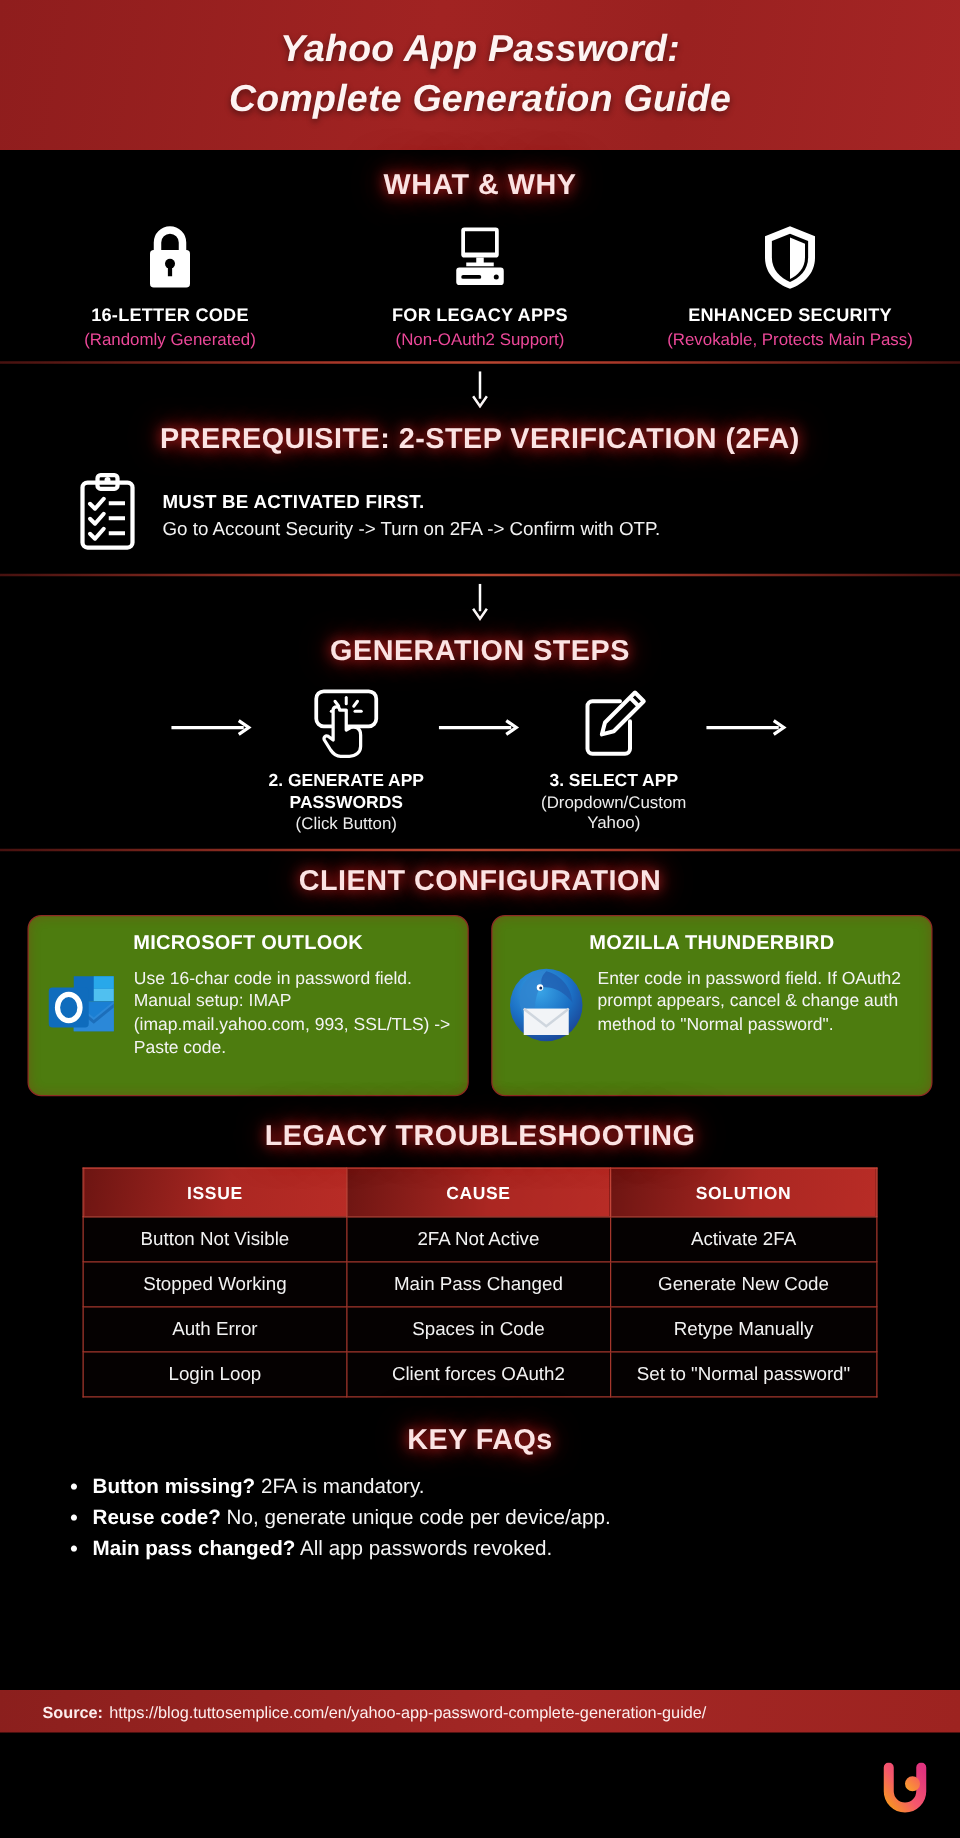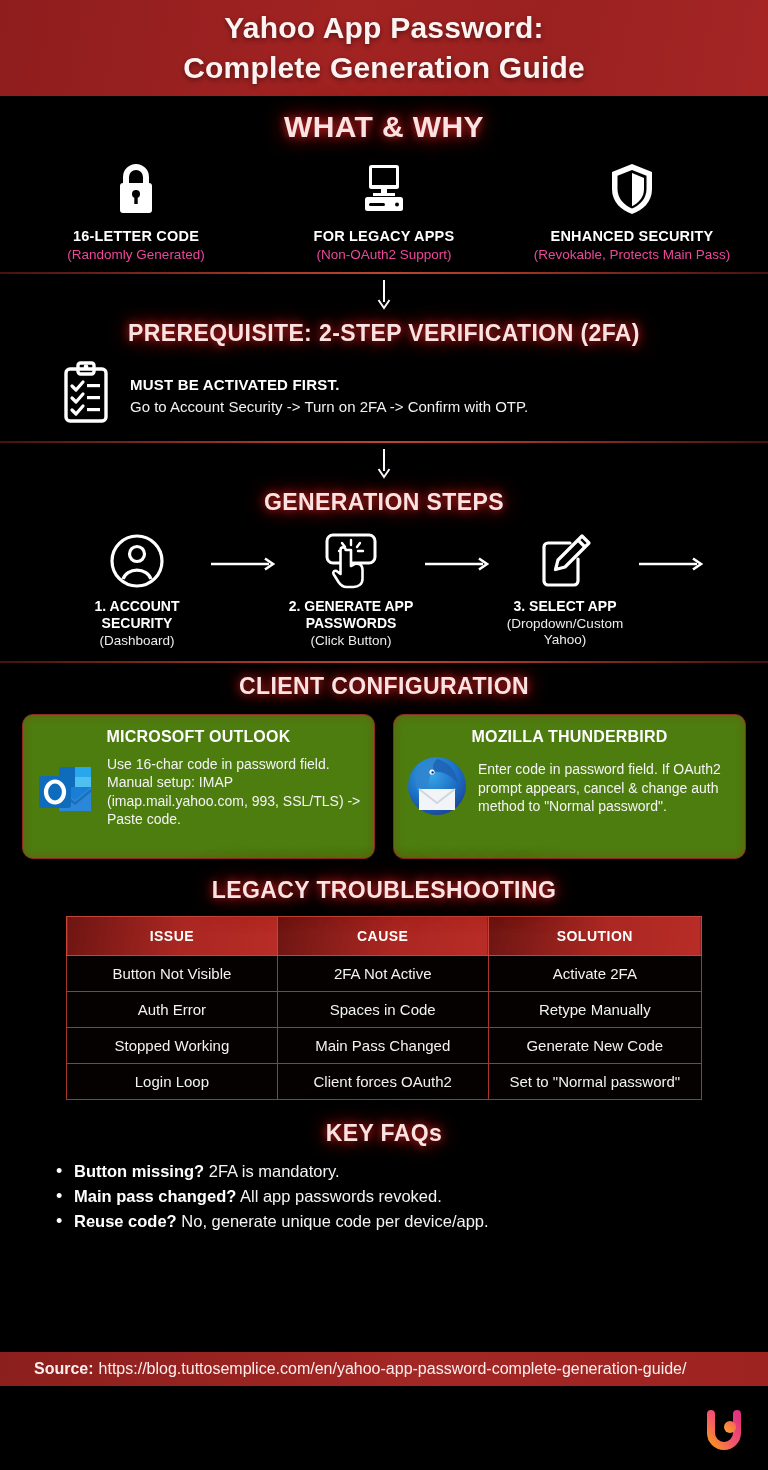--- a/index.html
+++ b/index.html
@@ -11,26 +11,27 @@
     font-family:"Liberation Sans", sans-serif;
     color:#fff;
     width:768px;
     height:1470px;
     overflow:hidden;
     position:relative;
   }
 
   
   .header {
-    height:96px;
+    height:120px;
     background:linear-gradient(100deg,#8f1d1d 0%,#a12322 45%,#9a2120 70%,#a52525 100%);
     display:flex;
     align-items:center;
     justify-content:center;
     text-align:center;
+    font-style:italic;
   }
   .header h1 {
     font-size:30px;
     line-height:1.33;
     font-weight:bold;
     letter-spacing:.2px;
     color:#fdf3f2;
     text-shadow:0 2px 5px rgba(0,0,0,.45);
   }
 
@@ -50,21 +51,21 @@
   }
   .arrow-down {
     display:flex;
     justify-content:center;
     align-items:center;
   }
   .arrow-down svg { display:block; }
 
   
   .what-why { padding:14px 0 10px; }
-  .what-why .sec-title { font-size:30px; margin-bottom:16px; }
+  .what-why .sec-title { font-size:23px; margin-bottom:16px; }
   .ww-grid {
     display:flex;
     justify-content:space-around;
     align-items:flex-start;
     padding:0 12px;
   }
   .ww-col { width:32%; text-align:center; }
   .ww-ico { height:58px; display:flex; align-items:center; justify-content:center; margin-bottom:10px; }
   .ww-t { font-size:14.5px; font-weight:bold; letter-spacing:.2px; }
   .ww-s { font-size:13.5px; color:#ec4899; margin-top:3px; }
@@ -98,21 +99,21 @@
   .cards { display:flex; gap:18px; padding:0 22px; }
   .card {
     flex:1;
     border:1.4px solid #8e2b24;
     border-radius:11px;
     padding:13px 12px 29px;
     background:#4d7c0f;
     box-shadow:0 0 9px rgba(160,30,25,.30) inset;
   }
   .card h3 { text-align:center; font-size:16px; font-weight:bold; letter-spacing:.2px; margin-bottom:9px; }
-  .card-body { display:flex; align-items:center; gap:10px; }
+  .card-body { display:flex; gap:10px; }
   .card-logo { flex:0 0 auto; }
   .card-body p { font-size:14px; line-height:1.32; color:#f4f4f4; }
 
   
   .trouble { padding:12px 0 4px; }
   .trouble .sec-title { font-size:23px; margin-bottom:12px; }
   table {
     width:636px; margin:0 auto;
     border-collapse:collapse;
     table-layout:fixed;
@@ -145,21 +146,21 @@
   }
   .faq b { font-weight:bold; color:#fff; }
 
   
   .source-bar {
     position:absolute; left:0; right:0; bottom:84px;
     height:34px;
     background:linear-gradient(100deg,#8b1f1d 0%,#a32725 55%,#9d2320 100%);
     display:flex; align-items:center;
     padding-left:34px;
-    font-size:16px; color:#fdeeee;
+    font-size:13px; color:#fdeeee;
   }
   .source-bar b { font-weight:bold; margin-right:5px; }
   .brand {
     position:absolute; right:22px; bottom:14px;
     width:44px; height:46px;
   }
 </style>
 </head>
 <body>
 
@@ -255,31 +256,20 @@
   <div class="arrow-down">
     <svg width="20" height="30" viewBox="0 0 20 30">
       <line x1="10" y1="0" x2="10" y2="22" stroke="#fff" stroke-width="2"></line>
       <path d="M4.5 20 L10 28 L15.5 20" fill="none" stroke="#fff" stroke-width="2"></path>
     </svg>
   </div>
   <div class="sec-title">GENERATION STEPS</div>
 
   <div class="steps-row">
 
-    <div class="step">
-      <div class="step-ico">
-        <svg width="58" height="58" viewBox="0 0 58 58">
-          <circle cx="29" cy="29" r="25" fill="none" stroke="#fff" stroke-width="3.2"></circle>
-          <circle cx="29" cy="22" r="7.5" fill="none" stroke="#fff" stroke-width="3.2"></circle>
-          <path d="M15 47 a14.5 12 0 0 1 28 0" fill="none" stroke="#fff" stroke-width="3.2"></path>
-        </svg>
-      </div>
-      <div class="step-t">1. ACCOUNT SECURITY</div>
-      <div class="step-s">(Dashboard)</div>
-    </div>
 
     <div class="step-arrow">
       <svg width="66" height="16" viewBox="0 0 66 16">
         <line x1="0" y1="8" x2="58" y2="8" stroke="#fff" stroke-width="2.6"></line>
         <path d="M54 2.5 L62 8 L54 13.5" fill="none" stroke="#fff" stroke-width="2.6"></path>
       </svg>
     </div>
 
     <div class="step">
       <div class="step-ico">
@@ -398,44 +388,44 @@
         <th>SOLUTION</th>
       </tr>
     </thead>
     <tbody>
       <tr>
         <td>Button Not Visible</td>
         <td>2FA Not Active</td>
         <td>Activate 2FA</td>
       </tr>
       <tr>
+        <td>Stopped Working</td>
+        <td>Main Pass Changed</td>
+        <td>Generate New Code</td>
+      </tr>
+      <tr>
         <td>Auth Error</td>
         <td>Spaces in Code</td>
         <td>Retype Manually</td>
-      </tr>
-      <tr>
-        <td>Stopped Working</td>
-        <td>Main Pass Changed</td>
-        <td>Generate New Code</td>
       </tr>
       <tr>
         <td>Login Loop</td>
         <td>Client forces OAuth2</td>
         <td>Set to "Normal password"</td>
       </tr>
     </tbody>
   </table>
 </section>
 
 <section class="faq">
   <div class="sec-title">KEY FAQs</div>
   <ul>
     <li><b>Button missing?</b> <span>2FA is mandatory.</span></li>
+    <li><b>Reuse code?</b> <span>No, generate unique code per device/app.</span></li>
     <li><b>Main pass changed?</b> <span>All app passwords revoked.</span></li>
-    <li><b>Reuse code?</b> <span>No, generate unique code per device/app.</span></li>
   </ul>
 </section>
 
 <div class="source-bar">
   <b>Source:</b>
     <span>https://blog.tuttosemplice.com/en/yahoo-app-password-complete-generation-guide/</span>
 </div>
 
 <div class="brand">
   <svg width="44" height="46" viewBox="0 0 44 46">

